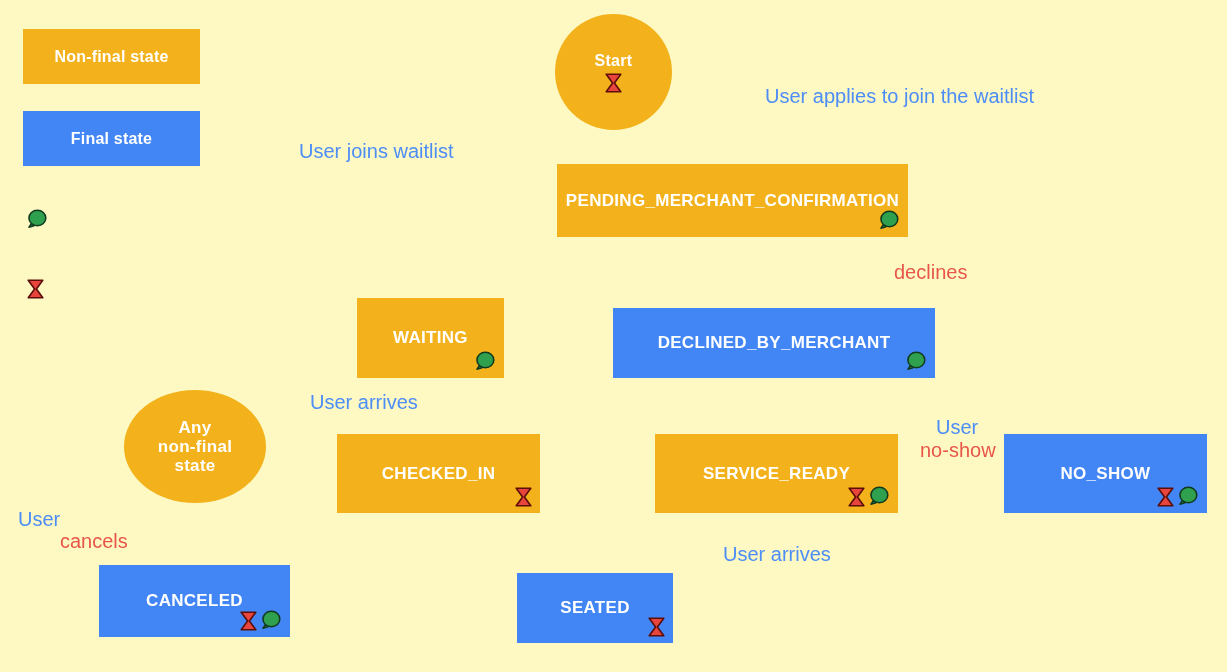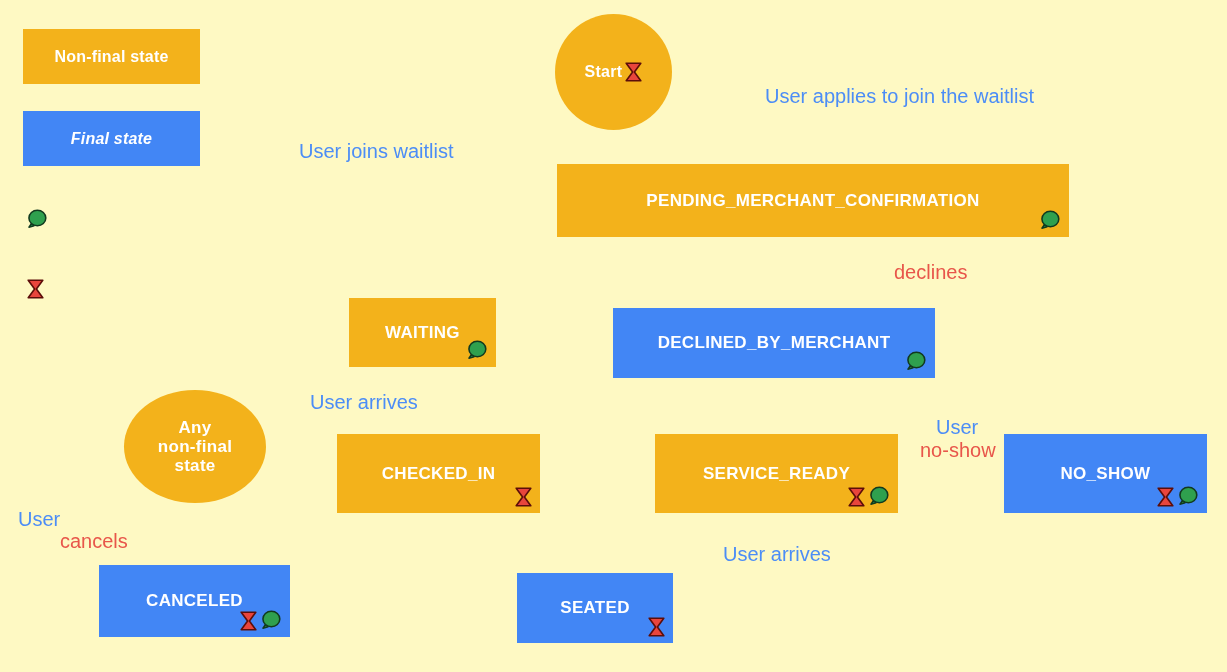--- a/index.html
+++ b/index.html
@@ -36,32 +36,32 @@
   }
   .edge-label {
     position: absolute;
     font-size: 20px;
     font-weight: 400;
     white-space: nowrap;
   }
   .c-blue { color: #4C8DF6; }
   .c-red  { color: #E8564A; }
   .legend-icon { position: absolute; }
-  .start-node { flex-direction: row; gap: 3px; }
+  .start-node { flex-direction: column; gap: 3px; }
 </style>
 </head>
 <body>
 
 <div class="canvas">
 
   <div class="node yellow legend" style="left:23px; top:29px; width:177px; height:55px;">
     <span class="lbl">Non-final state</span>
   </div>
 
-  <div class="node blue legend" style="left:23px; top:111px; width:177px; height:55px;font-style:italic;">
+  <div class="node blue legend" style="left:23px; top:111px; width:177px; height:55px;">
     <span class="lbl">Final state</span>
   </div>
 
   <span class="legend-icon" style="left:26px; top:208px;">
     <svg width="22" height="22" viewBox="0 0 24 24">
       <path d="M6.2 16.6 L3.2 21 L8.8 19.4 Z" fill="#2FA04E" stroke="#123A1F" stroke-width="1.6" stroke-linejoin="round"></path>
       <ellipse cx="12.4" cy="10.9" rx="9.2" ry="8.5" fill="#2FA04E" stroke="#123A1F" stroke-width="1.7"></ellipse>
     </svg>
   </span>
 
@@ -87,31 +87,31 @@
   <span class="edge-label c-blue" style="left:310px; top:391px;">User arrives</span>
 
   <span class="edge-label c-blue" style="left:936px; top:416px;">User</span>
   <span class="edge-label c-red" style="left:920px; top:439px;">no-show</span>
 
   <span class="edge-label c-blue" style="left:18px; top:508px;">User</span>
   <span class="edge-label c-red" style="left:60px; top:530px;">cancels</span>
 
   <span class="edge-label c-blue" style="left:723px; top:543px;">User arrives</span>
 
-  <div class="node yellow" style="left:557px; top:164px; width:512px; height:73px;">
+  <div class="node yellow" style="left:557px; top:164px; width:351px; height:73px;">
     <span class="lbl">PENDING_MERCHANT_CONFIRMATION</span>
     <span class="corner-icons">
       <svg width="22" height="22" viewBox="0 0 24 24">
         <path d="M6.2 16.6 L3.2 21 L8.8 19.4 Z" fill="#2FA04E" stroke="#123A1F" stroke-width="1.6" stroke-linejoin="round"></path>
         <ellipse cx="12.4" cy="10.9" rx="9.2" ry="8.5" fill="#2FA04E" stroke="#123A1F" stroke-width="1.7"></ellipse>
       </svg>
     </span>
   </div>
 
-  <div class="node yellow" style="left:349px; top:298px; width:147px; height:69px;">
+  <div class="node yellow" style="left:357px; top:298px; width:147px; height:80px;">
     <span class="lbl">WAITING</span>
     <span class="corner-icons">
       <svg width="22" height="22" viewBox="0 0 24 24">
         <path d="M6.2 16.6 L3.2 21 L8.8 19.4 Z" fill="#2FA04E" stroke="#123A1F" stroke-width="1.6" stroke-linejoin="round"></path>
         <ellipse cx="12.4" cy="10.9" rx="9.2" ry="8.5" fill="#2FA04E" stroke="#123A1F" stroke-width="1.7"></ellipse>
       </svg>
     </span>
   </div>
 
   <div class="node blue" style="left:613px; top:308px; width:322px; height:70px;align-items:center;">

